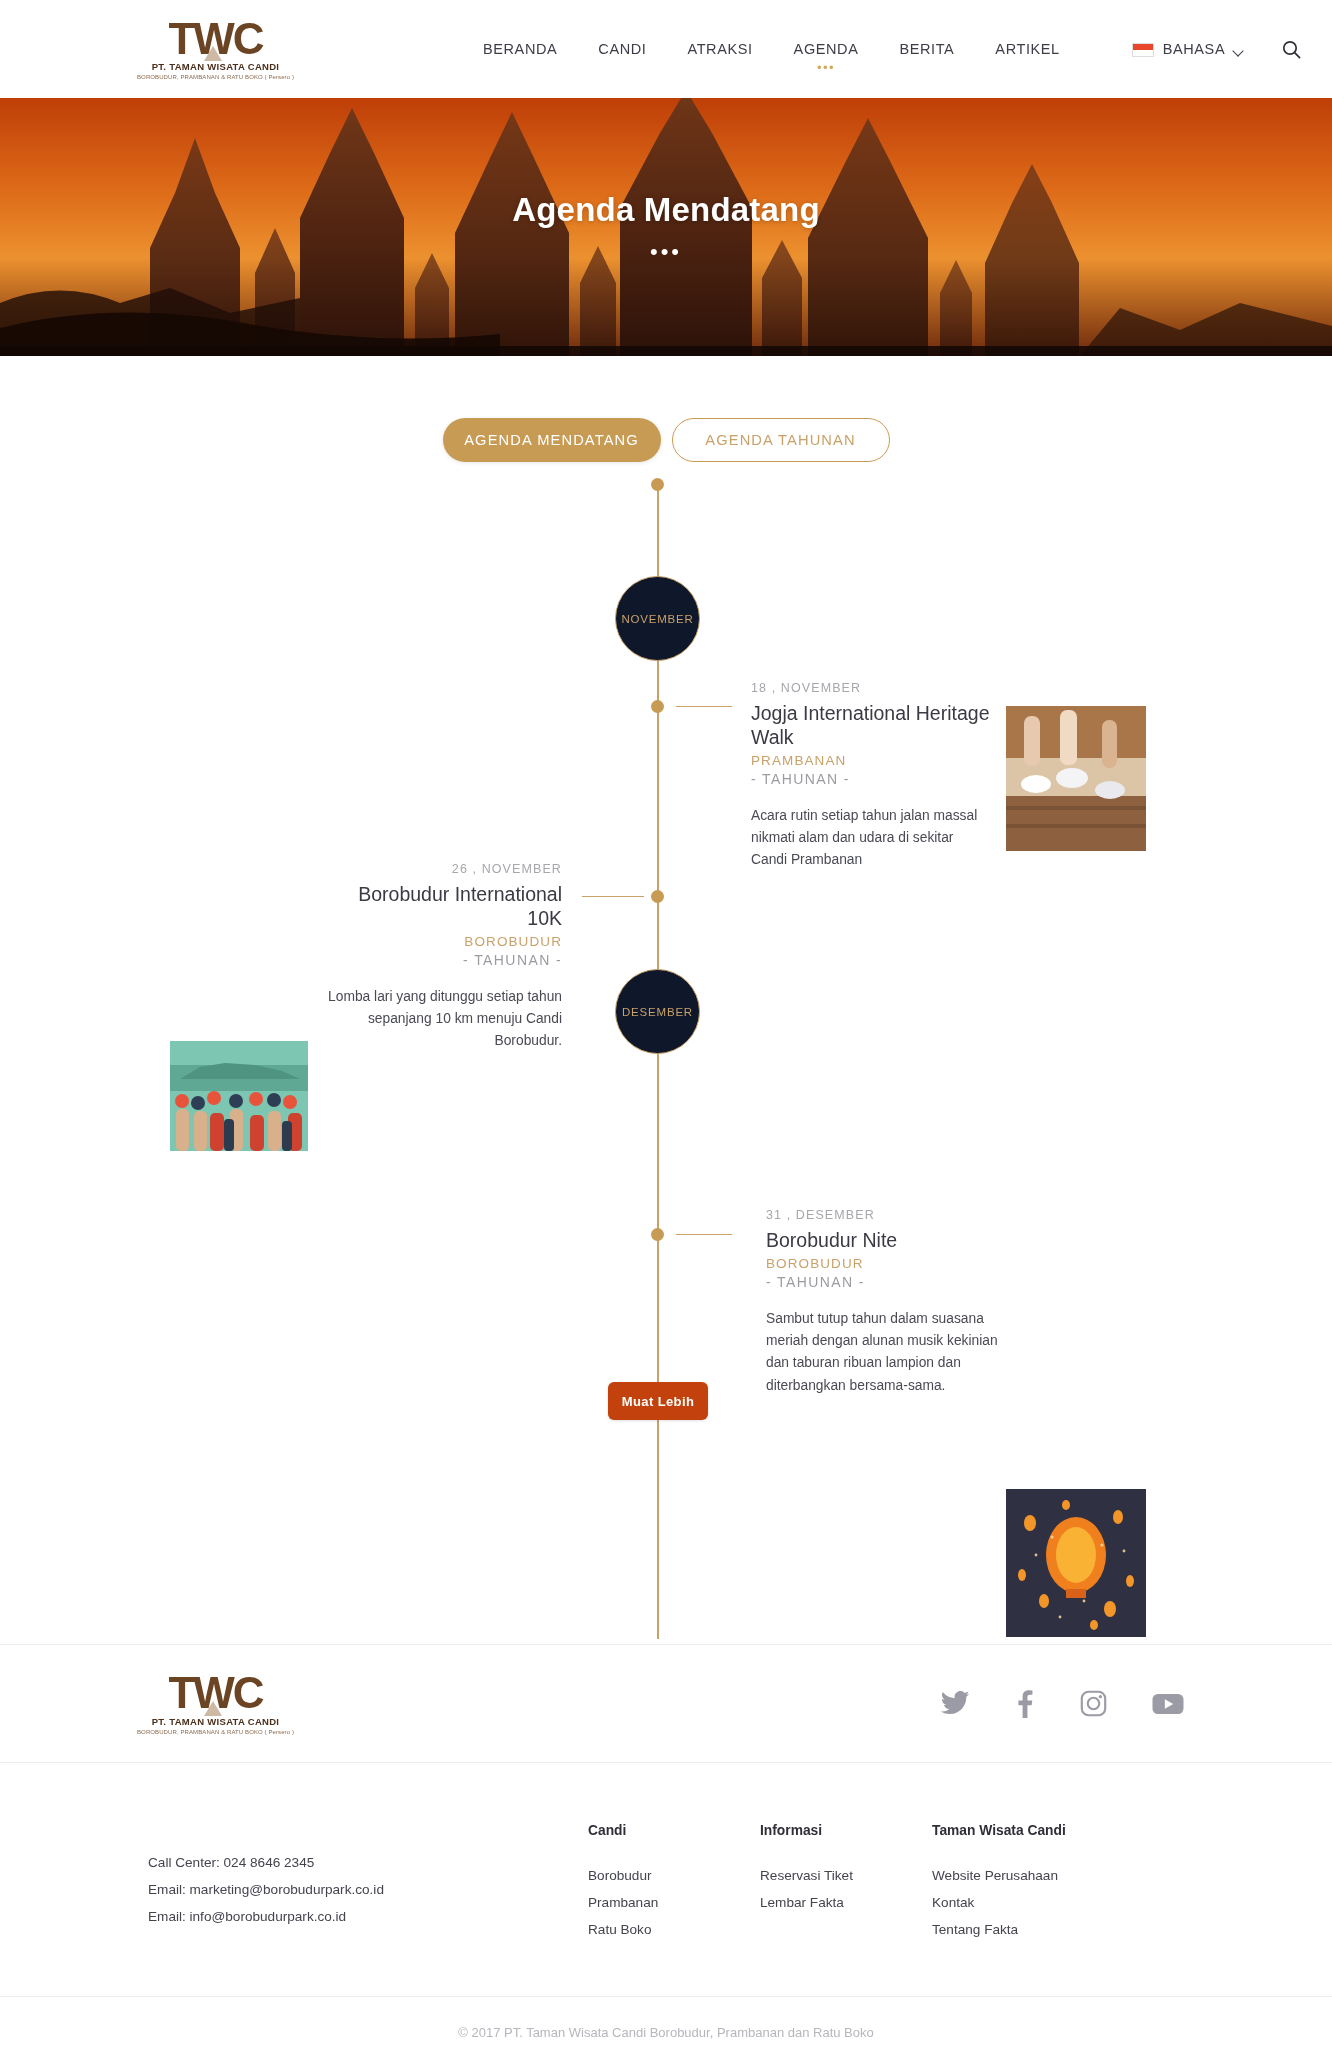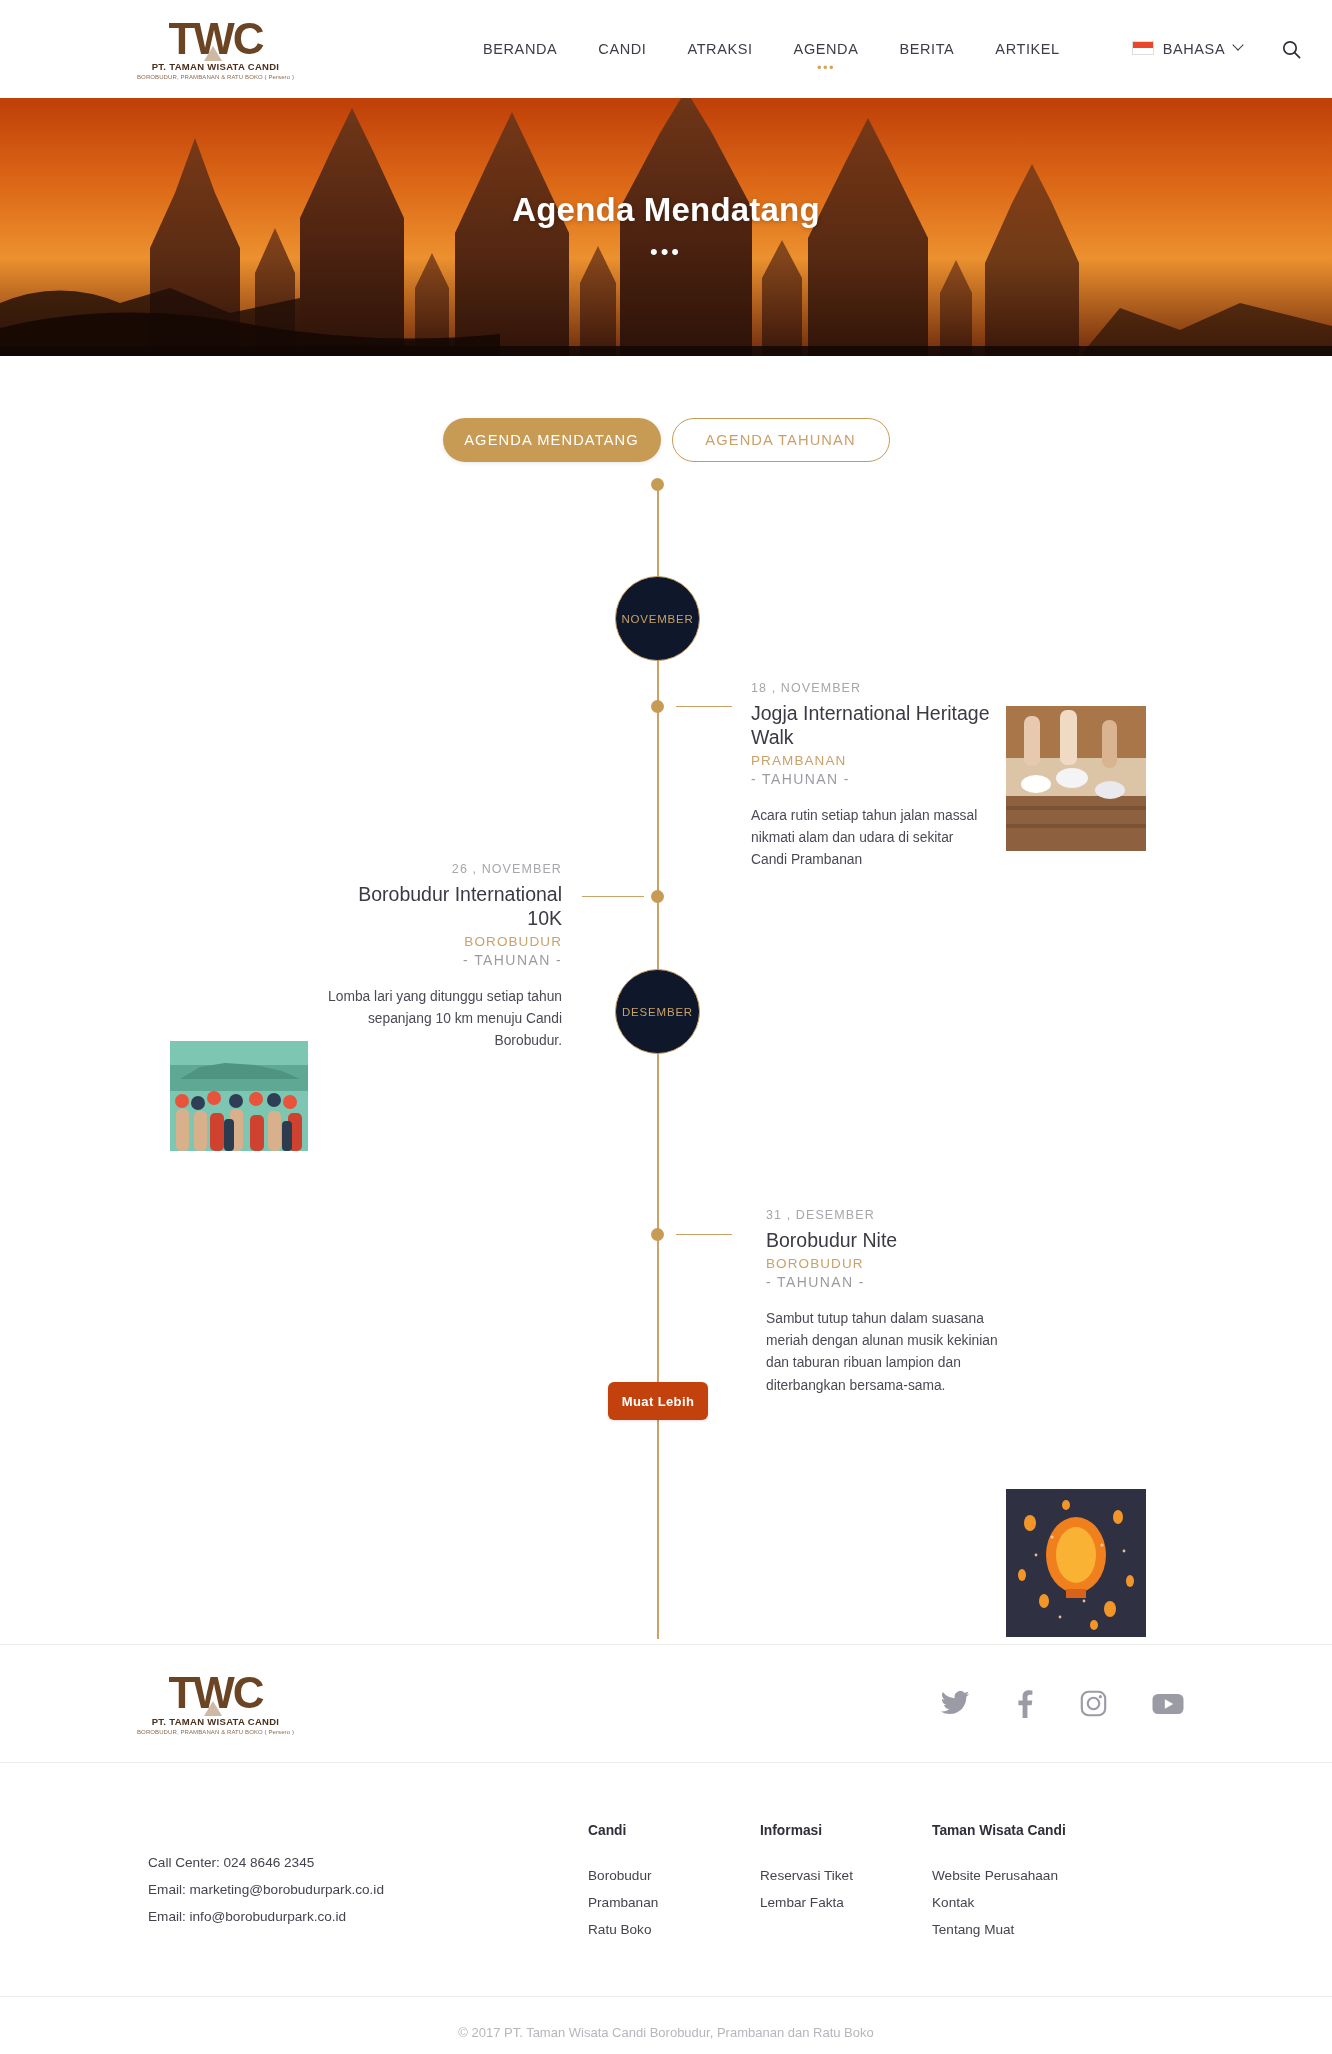--- a/index.html
+++ b/index.html
@@ -84,21 +84,21 @@
     transform: translateX(-50%);
     bottom: -13px;
     color: #d4a857;
     font-size: 13px;
     letter-spacing: 1.5px;
     line-height: 1;
   }
 
   .lang-wrap {
     display: flex;
-    align-items: flex-start;
+    align-items: flex-end;
     gap: 9px;
     margin-left: 72px;
     cursor: pointer;
   }
   .flag {
     width: 22px; height: 14px;
     border: 1px solid #ddd;
     background: linear-gradient(to bottom, #e8472b 0 50%, #ffffff 50% 100%);
   }
   .lang-label { font-size: 14.5px; letter-spacing: 0.6px; color: #3d3d4a; }
@@ -576,19 +576,19 @@
   <div class="fcol">
     <div class="fcol-head">Informasi</div>
     <a class="fcol-link">Reservasi Tiket</a>
     <a class="fcol-link">Lembar Fakta</a>
   </div>
 
   <div class="fcol wide">
     <div class="fcol-head">Taman Wisata Candi</div>
     <a class="fcol-link">Website Perusahaan</a>
     <a class="fcol-link">Kontak</a>
-    <a class="fcol-link">Tentang Muat</a>
+    <a class="fcol-link">Tentang Fakta</a>
   </div>
 </div>
 
 <div class="footer-bot">
   <span>© 2017 PT. Taman Wisata Candi Borobudur, Prambanan dan Ratu Boko</span>
 </div>
 
 </body></html>

